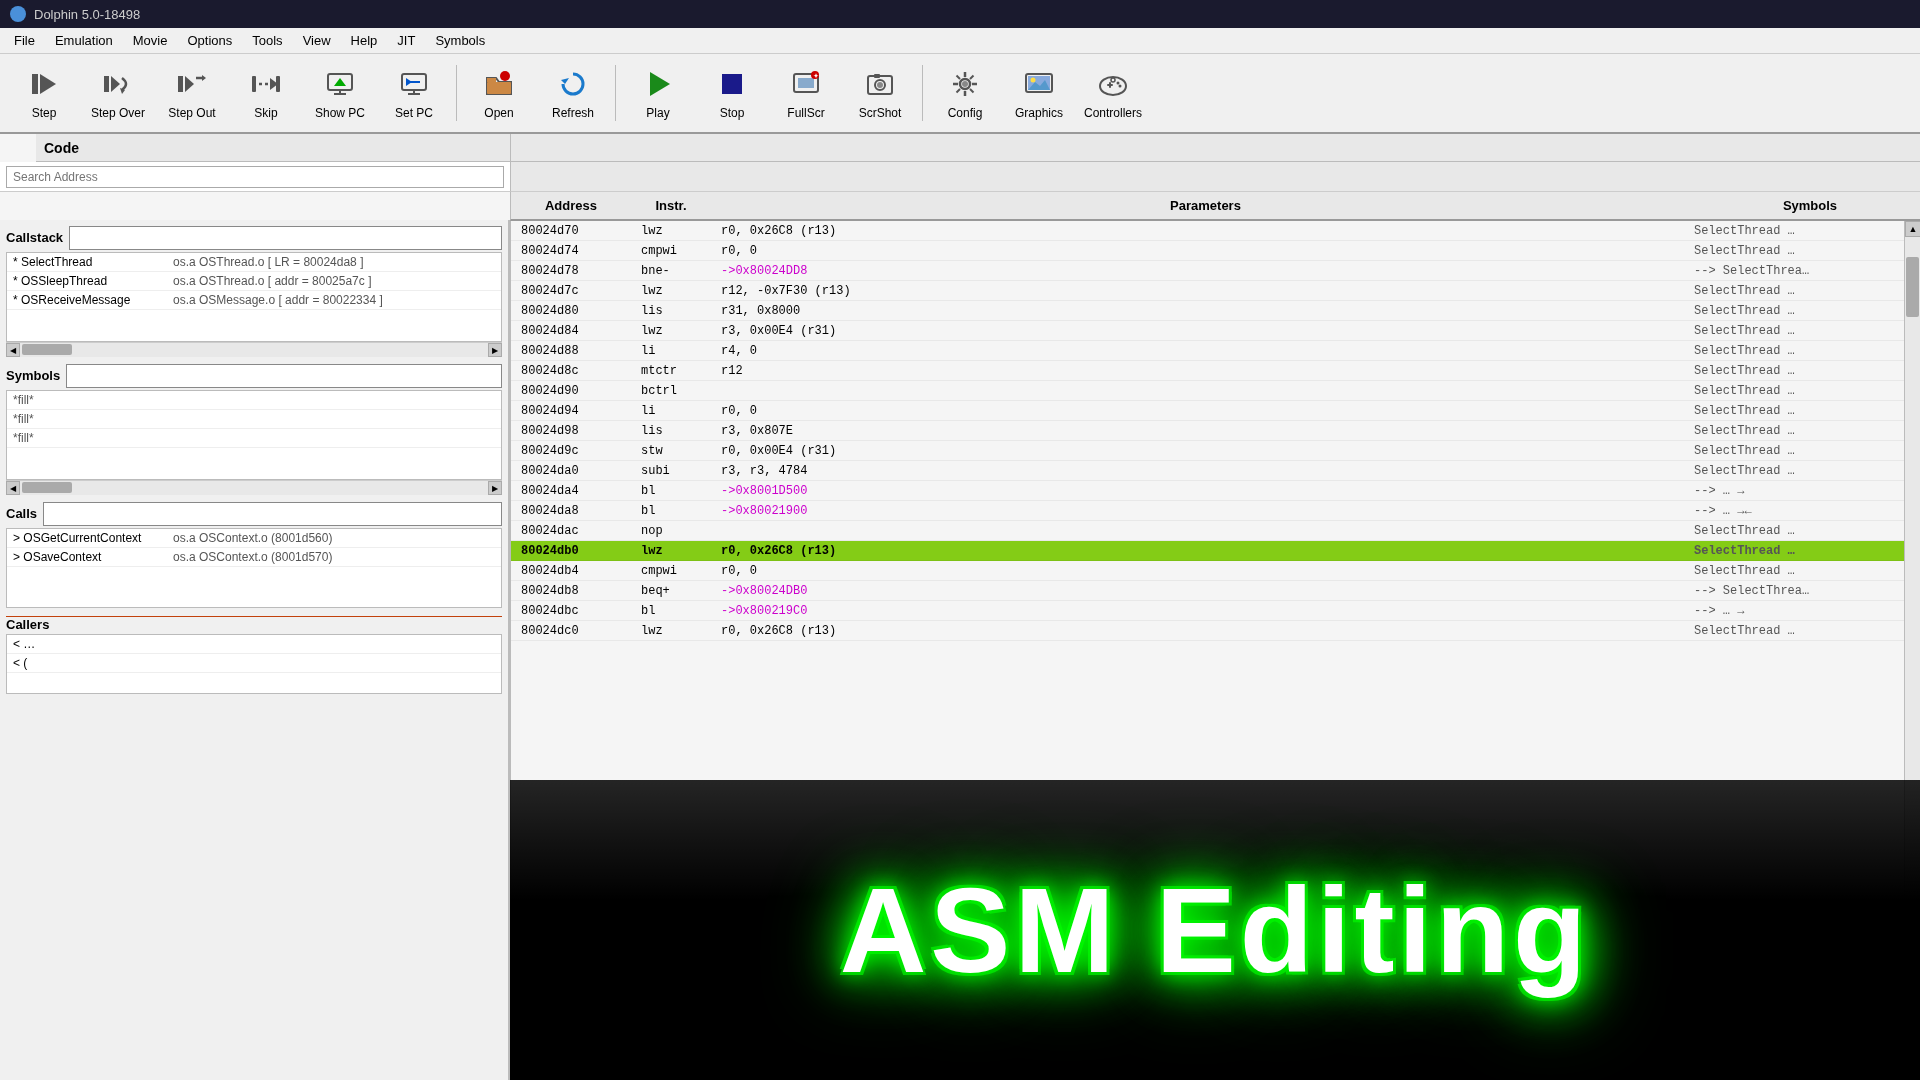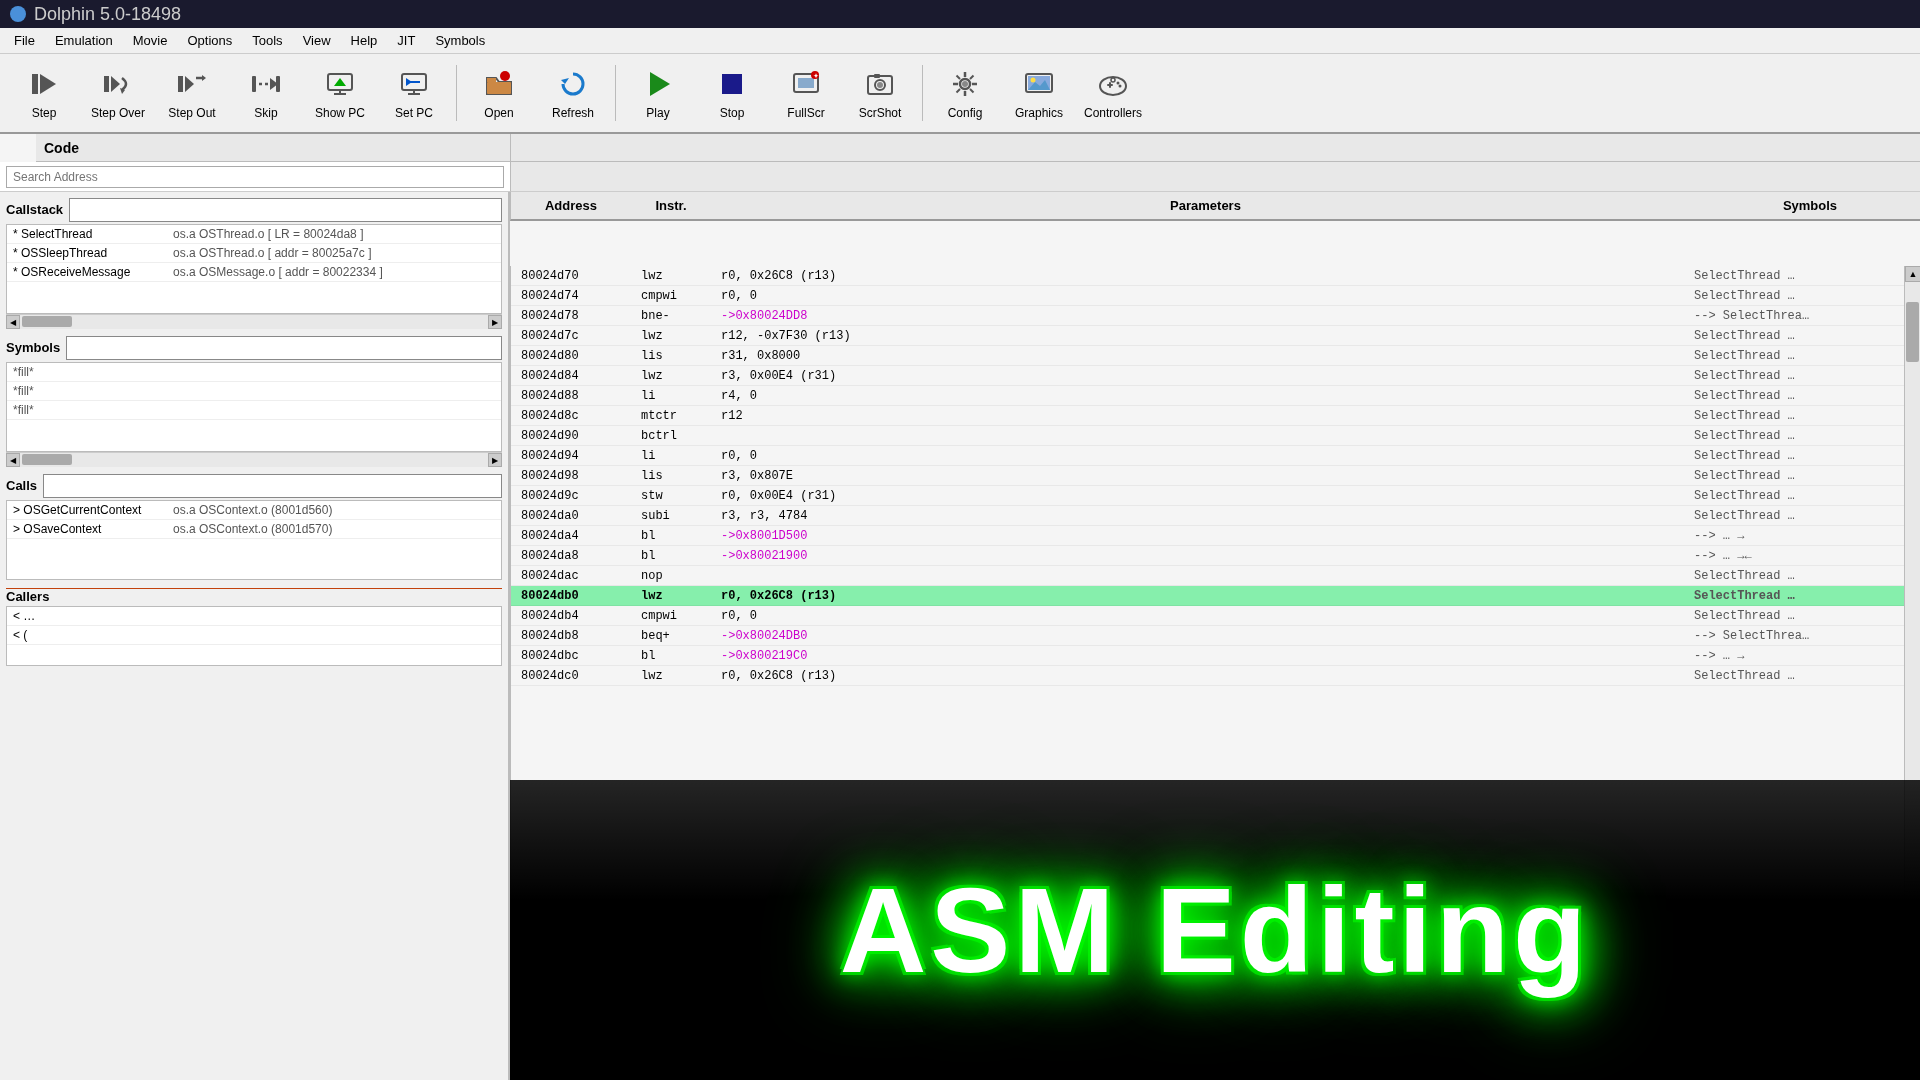--- a/index.html
+++ b/index.html
@@ -14,21 +14,21 @@
     }
 
     
     #titlebar {
       height: 28px;
       background: #1a1a2e;
       display: flex;
       align-items: center;
       padding: 0 10px;
       color: #ccc;
-      font-size: 18px;
+      font-size: 13px;
       user-select: none;
     }
     #titlebar .icon {
       width: 16px;
       height: 16px;
       background: #4a90d9;
       border-radius: 50%;
       margin-right: 8px;
     }
 
@@ -213,21 +213,21 @@
     .code-row {
       display: grid;
       grid-template-columns: 120px 80px 1fr 220px;
       font-size: 12px;
       font-family: 'Courier New', monospace;
       border-bottom: 1px solid rgba(0,0,0,0.05);
       height: 20px;
       align-items: center;
     }
     .code-row.highlighted {
-      background: #86efac;
+      background: #84cc16;
       font-weight: bold;
     }
     .code-row.highlighted .addr { color: #000; }
 
     .code-row div {
       padding: 0 10px;
       overflow: hidden;
       white-space: nowrap;
     }
     .addr { color: #000; }
@@ -238,21 +238,20 @@
       display: flex;
       align-items: center;
       gap: 4px;
     }
 
     
     .code-view-wrapper {
       display: flex;
       flex: 1;
       overflow: hidden;
-      margin-top: 45px;
     }
     .code-vscroll {
       width: 16px;
       background: #e0e0e0;
       border-left: 1px solid #bbb;
       display: flex;
       flex-direction: column;
     }
     .vscroll-arrow {
       width: 16px;
@@ -573,21 +572,21 @@
 
   <div style="display:flex; flex-direction:column; width:510px; flex-shrink:0;">
 
     <div id="code-header-bar">
       <span>Code</span>
     </div>
     <div id="code-search-bar">
       <input id="code-search-input" class="search-bar" type="text" placeholder="Search Address" style="">
     </div>
 
-    <div id="left-panel" style="flex:1; overflow:hidden;">
+    <div id="left-panel" style="flex:1; overflow:hidden;margin-top:28px;">
 
       <div class="panel-section">
         <div class="panel-header-row">
           <span class="section-label">Callstack</span>
           <input class="panel-input" type="text" style="">
         </div>
         <div style="position:relative;">
           <div class="list-box" style="height:90px;">
             <div class="list-row">
               <span class="list-col1">* SelectThread</span>

